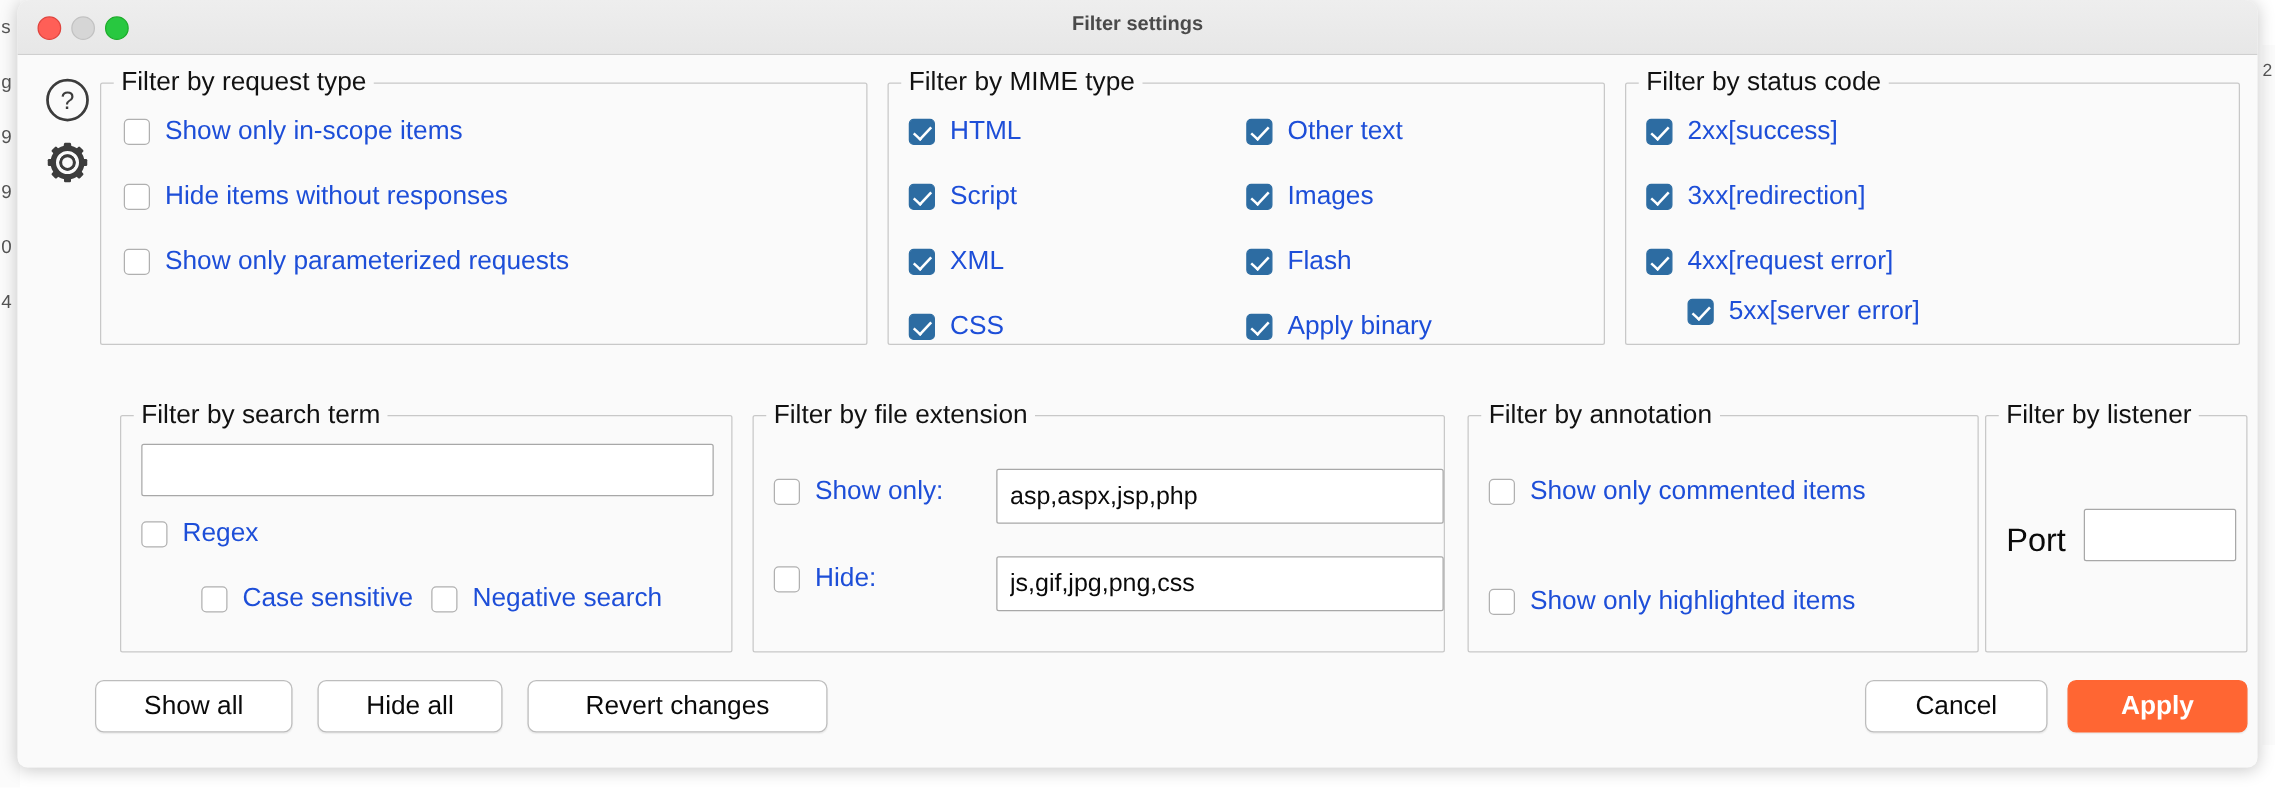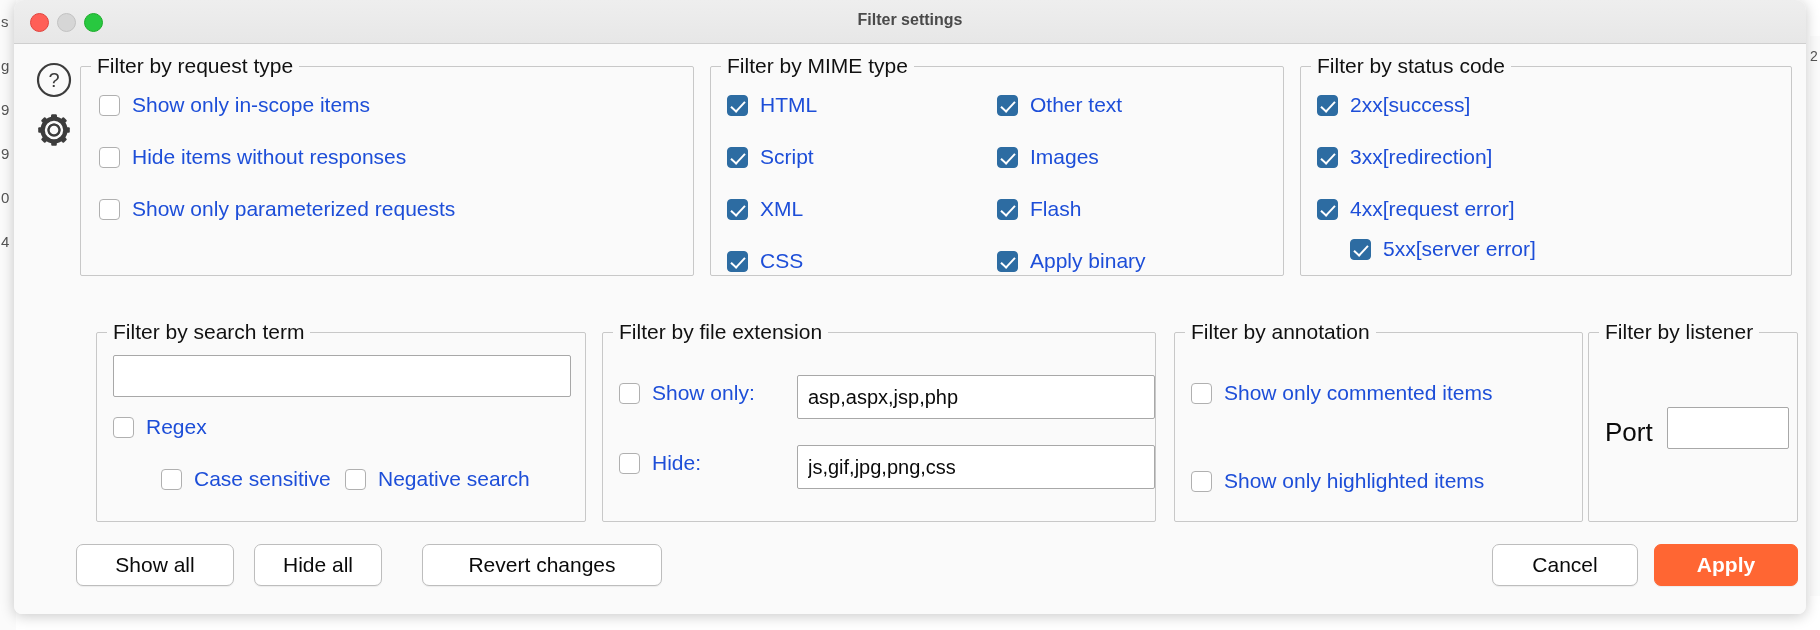--- a/index.html
+++ b/index.html
@@ -339,21 +339,21 @@
       </div>
 
       <div class="group" style="left:1574px; top:288px; width:210px; height:190px;">
         <div class="legend">Filter by listener</div>
 
         <div class="inline-label" style="left:16px; top:84px;">Port</div>
         <input class="textinput" style="left: 78px; top: 74px; width: 122px; height: 42px;" value="" placeholder="">
       </div>
 
       <button class="btn" style="left:62px; top:500px; width:158px;">Show all</button>
-      <button class="btn" style="left:240px; top:500px; width:128px;">Hide all</button>
+      <button class="btn" style="left:240px; top:500px; width:148px;">Hide all</button>
       <button class="btn" style="left:408px; top:500px; width:240px;">Revert changes</button>
 
       <button class="btn" style="left:1478px; top:500px; width:146px;">Cancel</button>
       <button class="btn primary" style="left:1640px; top:500px; width:144px;">Apply</button>
 
     </div>
   </div>
 </div>
 
 </body></html>

